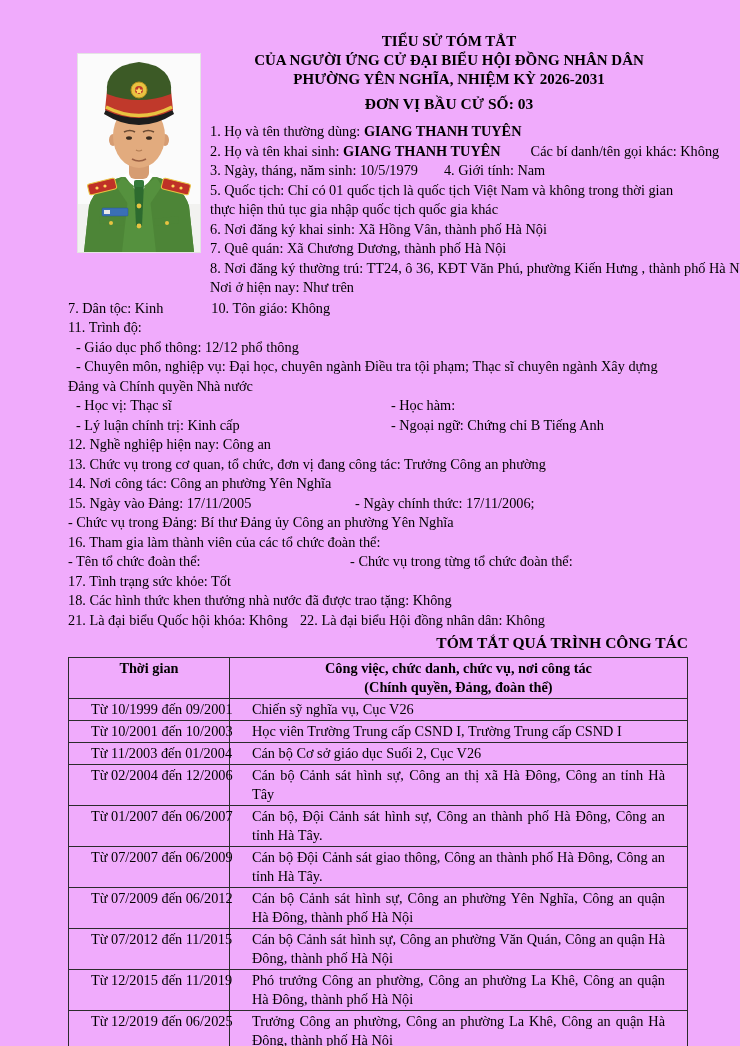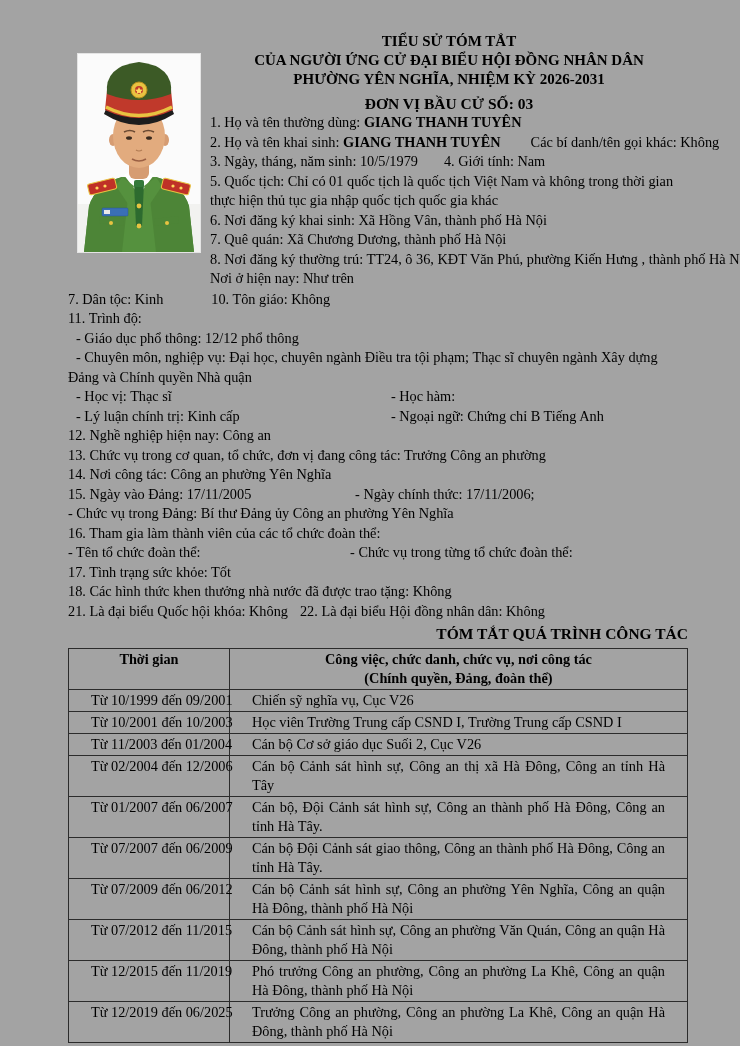--- a/index.html
+++ b/index.html
@@ -1,30 +1,30 @@
 <!DOCTYPE html>
 <html><head>
 <meta charset="utf-8">
 <style>
   html,body{margin:0;padding:0;background:#888;}
   .page{
-    width:740px;height:1046px;margin:0 auto;background:#a3a3a3;color:#000;
+    width:740px;height:1046px;margin:0 auto;background:#f0abfc;color:#000;
     font-family:"Liberation Serif","DejaVu Serif",serif;
     font-size:14.3px;line-height:19.5px;
     box-sizing:border-box;padding:32px 52px 0 68px;
     overflow:hidden;position:relative;
   }
   .b{font-weight:bold;}
   .top{display:flex;}
   .photo-col{flex:none;width:142px;padding-top:22px;padding-left:10px;box-sizing:border-box;}
   .photo{width:122px;height:198px;background:#fafafa;box-shadow:0 0 0 1px #e4e4e4;}
   .right-col{flex:1;min-width:0;}
   .hdr{text-align:center;font-weight:bold;font-size:15px;line-height:19px;}
   .unit{margin-top:5px;font-size:15.5px;}
-  .items{}
+  .items{margin-top:9px;}
   .line{white-space:nowrap;}
   .wrap{white-space:normal;}
   .full{margin-top:1px;}
   .cols{display:flex;}
   .w50{flex:none;width:49.5%;}
   .w46{flex:none;width:46.3%;}
   .w45{flex:none;width:45.5%;}
   .dash{padding-left:8px;}
   .dash-wrap{text-indent:8px;}
   .gap48{margin-right:48px;}
@@ -129,21 +129,21 @@
         <div class="line">8. Nơi đăng ký thường trú:  TT24, ô 36, KĐT Văn Phú, phường Kiến Hưng , thành phố Hà Nội</div>
         <div class="line">Nơi ở hiện nay:  Như trên</div>
       </div>
     </div>
   </div>
 
   <div class="full">
     <div class="line"><span class="gap48">7. Dân tộc: Kinh</span><span>10. Tôn giáo:  Không</span></div>
     <div class="line">11. Trình độ:</div>
     <div class="dash">- Giáo dục phổ thông: 12/12 phổ thông</div>
-    <div class="wrap dash-wrap">- Chuyên môn, nghiệp vụ: Đại học, chuyên ngành Điều tra tội phạm; Thạc sĩ chuyên ngành Xây dựng Đảng và Chính quyền Nhà quận</div>
+    <div class="wrap dash-wrap">- Chuyên môn, nghiệp vụ: Đại học, chuyên ngành Điều tra tội phạm; Thạc sĩ chuyên ngành Xây dựng Đảng và Chính quyền Nhà nước</div>
     <div class="cols">
         <span class="w50 dash">- Học vị: Thạc sĩ</span>
         <span class="dash">- Học hàm:</span>
       </div>
     <div class="cols">
         <span class="w50 dash">- Lý luận chính trị: Kinh cấp</span>
         <span class="dash">- Ngoại ngữ: Chứng chỉ B Tiếng Anh</span>
       </div>
     <div class="line">12. Nghề nghiệp hiện nay: Công an</div>
     <div class="line">13. Chức vụ trong cơ quan, tổ chức, đơn vị đang công tác: Trưởng Công an phường</div>

